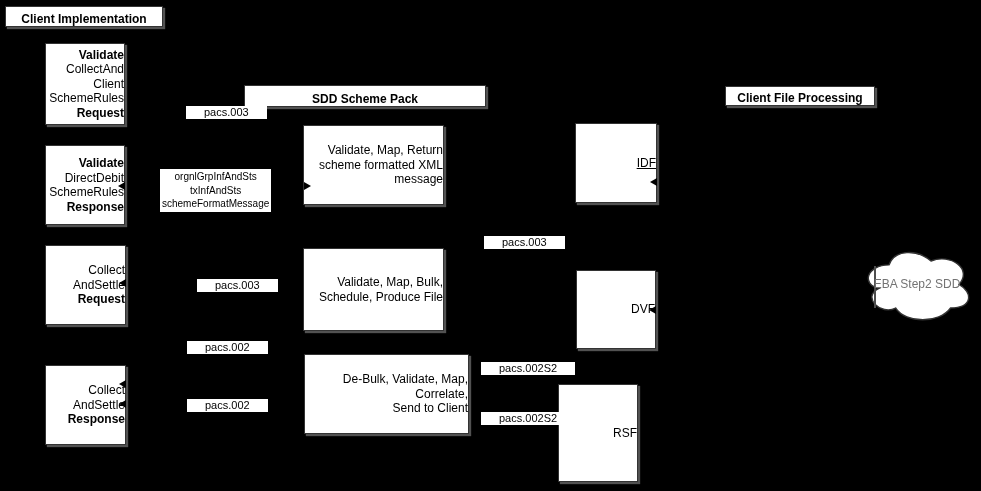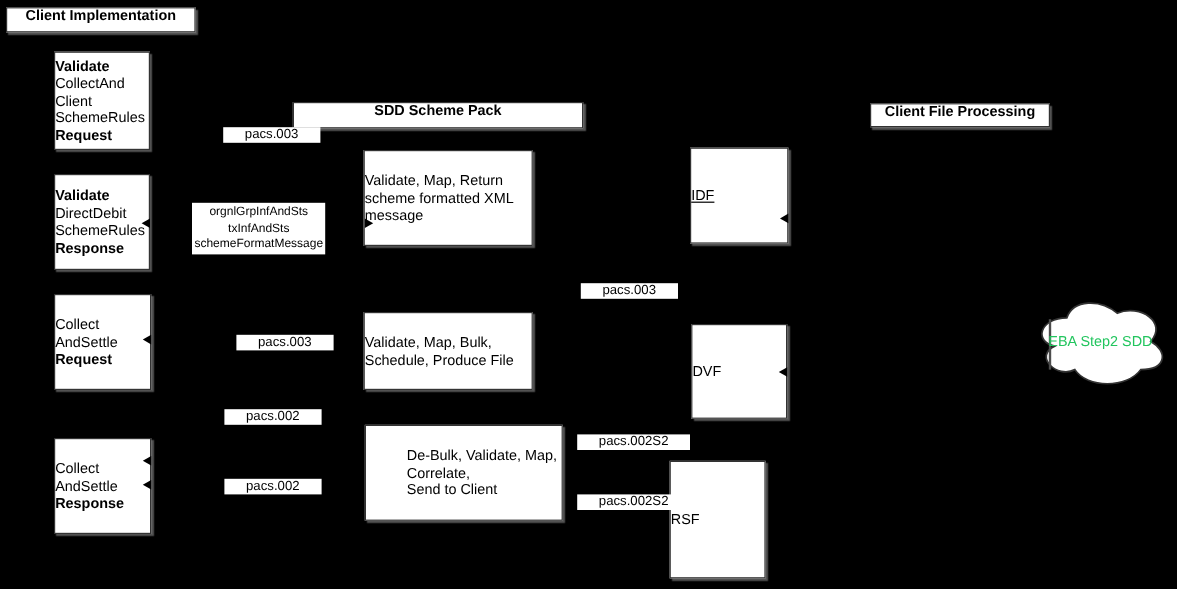--- a/index.html
+++ b/index.html
@@ -3,42 +3,42 @@
 <meta charset="utf-8">
 <style>
   html,body{margin:0;padding:0;background:#000;}
   .stage{
     position:relative;width:981px;height:491px;background:#000000;
     font-family:"Liberation Sans","DejaVu Sans",sans-serif;overflow:hidden;color:#000;
   }
   .node{
     position:absolute;background:#ffffff;border:1px solid #333;box-sizing:border-box;
     box-shadow:2px 2px 1px rgba(150,150,150,.55);
-    display:flex;flex-direction:column;align-items:flex-start;justify-content:center;
+    display:flex;flex-direction:column;align-items:flex-end;justify-content:center;
     text-align:center;font-size:12px;line-height:14.5px;color:#000;
   }
   .hdr{flex-direction:row;font-weight:bold;font-size:12px;line-height:13px;}
   .b{font-weight:bold;}
   .ln{white-space:nowrap;}
   .ml{
     position:absolute;background:#ffffff;color:#000;font-size:11px;line-height:13px;
     padding:0 18px;white-space:nowrap;
   }
   .ml3{
     position:absolute;background:#ffffff;color:#000;font-size:10px;line-height:13.5px;
     padding:1px 2px;text-align:center;
   }
   .ah{position:absolute;width:0;height:0;border-top:4px solid transparent;border-bottom:4px solid transparent;}
   .ah.l{border-right:7px solid #000;}
   .ah.r{border-left:7px solid #000;}
   .vline{position:absolute;background:#4d4d4d;}
   .cloud-svg{position:absolute;left:861px;top:245px;}
   .cloud-label{
     position:absolute;left:861px;top:277px;width:112px;text-align:center;
-    font-size:12px;line-height:14px;color:#22c55e;z-index:3;
+    font-size:12px;line-height:14px;color:#737373;z-index:3;
   }
 </style>
 </head>
 <body>
 
 <div class="stage">
 
   <div class="node hdr" style="left:5px;top:6px;width:158px;height:21px;">
     <span class="ln">Client Implementation</span>
   </div>
@@ -77,21 +77,21 @@
     <span class="ln">AndSettle</span>
     <span class="ln b">Response</span>
   </div>
 
   <div class="node" style="left:303px;top:125px;width:141px;height:80px;">
     <span class="ln">Validate, Map, Return</span>
     <span class="ln">scheme formatted XML</span>
     <span class="ln">message</span>
   </div>
 
-  <div class="node" style="left:303px;top:260px;width:141px;height:65px;">
+  <div class="node" style="left:303px;top:248px;width:141px;height:83px;">
     <span class="ln">Validate, Map, Bulk,</span>
     <span class="ln">Schedule, Produce File</span>
   </div>
 
   <div class="node" style="left:304px;top:354px;width:165px;height:80px;padding-left:34px;">
     <span class="ln">De-Bulk, Validate, Map,</span>
     <span class="ln">Correlate,</span>
     <span class="ln">Send to Client</span>
   </div>
 

